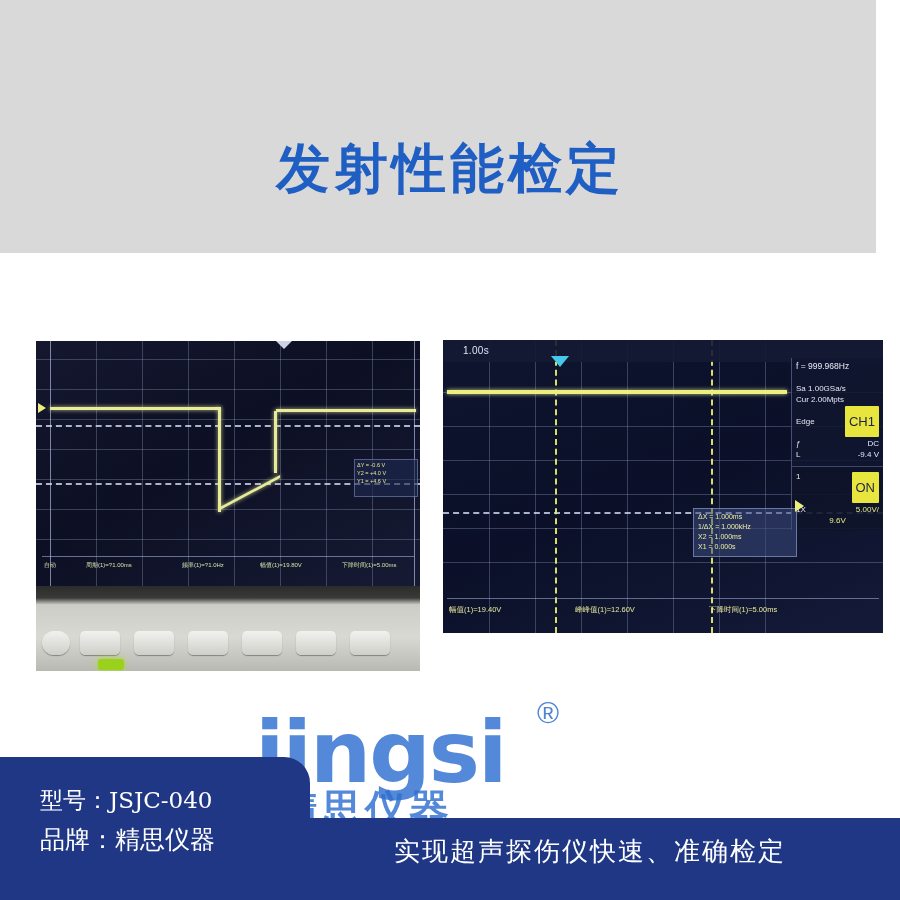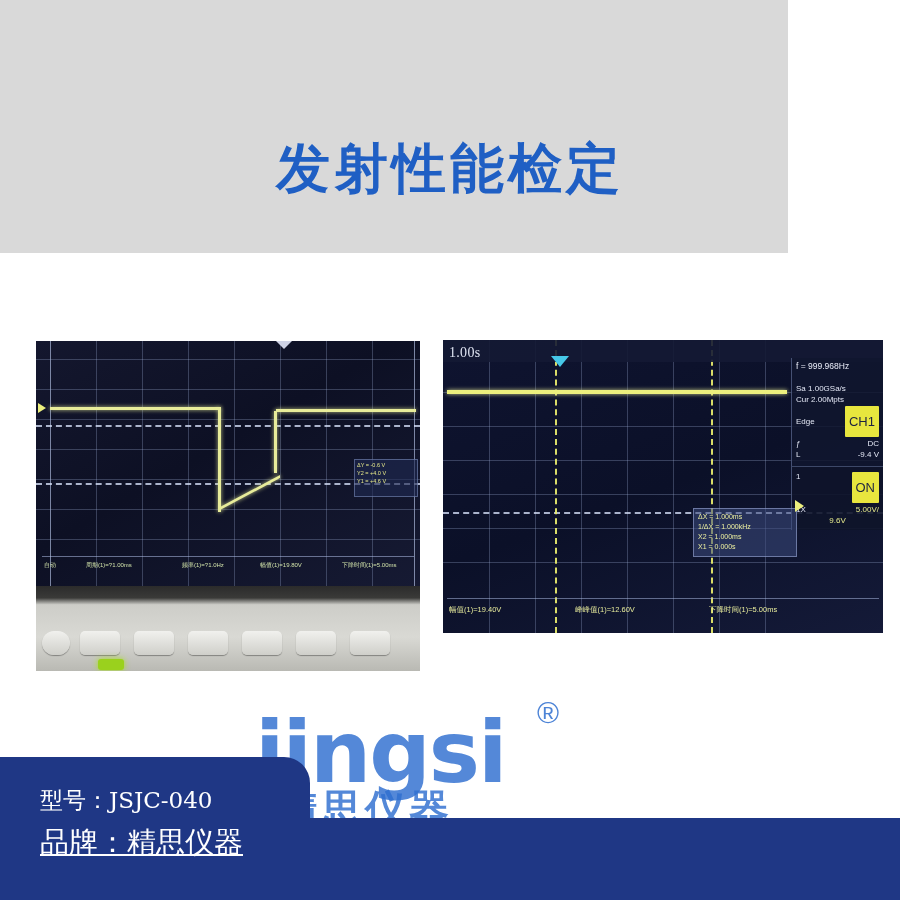--- a/index.html
+++ b/index.html
@@ -1,21 +1,21 @@
 <!DOCTYPE html>
 <html><head>
 <meta charset="utf-8">
 <style>
   html,body{margin:0;padding:0;}
   body{width:900px;height:900px;background:#ffffff;
        font-family:"Liberation Sans","DejaVu Sans",sans-serif;overflow:hidden;}
   .page{position:relative;width:900px;height:900px;background:#fff;}
 
   
-  .banner{position:absolute;left:0;top:0;width:788px;height:253px;background:#d9d9d9;}
+  .banner{position:absolute;left:0;top:0;width:876px;height:253px;background:#d9d9d9;}
   .banner-title{position:absolute;left:0;top:133px;width:900px;text-align:center;
      font-size:54px;font-weight:bold;color:#1f5fc4;letter-spacing:4px;
      font-family:"DejaVu Sans","Liberation Sans",sans-serif;}
 
   
   .photos{position:absolute;left:0;top:253px;width:900px;height:485px;background:#fff;}
 
   .photo{position:absolute;overflow:hidden;background:#0a0c18;}
   .photo-left{left:36px;top:88px;width:384px;height:330px;background:#c9c9c4;}
   .photo-right{left:443px;top:87px;width:440px;height:293px;background:#090a14;}
@@ -55,21 +55,21 @@
 
   .lp-marker{position:absolute;left:2px;top:62px;width:0;height:0;
      border-top:5px solid transparent;border-bottom:5px solid transparent;border-left:8px solid #ecef7e;}
   .lp-trigtop{position:absolute;left:240px;top:0;width:0;height:0;
      border-left:8px solid transparent;border-right:8px solid transparent;border-top:8px solid #cfd3e6;}
 
   
   .rp-screen{position:absolute;left:0;top:0;width:440px;height:293px;
      background:linear-gradient(160deg,#0f1430 0%,#0b1028 50%,#141a38 100%);}
   .rp-topbar{position:absolute;left:0;top:0;width:440px;height:22px;background:rgba(20,26,52,.9);}
-  .rp-tb{position:absolute;left:6px;top:5px;font-size:14px;color:#dfe4f2;letter-spacing:.3px;font-family:Liberation Serif, serif;}
+  .rp-tb{position:absolute;left:20px;top:5px;font-size:10px;color:#dfe4f2;letter-spacing:.3px;}
   .rp-trig{position:absolute;left:108px;top:16px;width:0;height:0;
      border-left:9px solid transparent;border-right:9px solid transparent;border-top:11px solid #46c8e8;}
 
   .rp-side{position:absolute;right:0;top:18px;width:92px;
      background:rgba(16,22,46,.86);border-left:1px solid rgba(150,170,220,.4);
      padding:3px 4px 5px 4px;box-sizing:border-box;}
   .rp-side .row{display:flex;justify-content:space-between;align-items:center;
      font-size:8px;color:#e3e7f5;margin:2px 0;white-space:nowrap;}
   .rp-side .freq{font-size:8.5px;color:#e9ecf8;margin-bottom:13px;}
   .badge{background:#e8e63e;color:#1d2340;font-size:13px;padding:8px 4px;border-radius:1px;}
@@ -98,22 +98,22 @@
   .wm-sub{position:absolute;left:22px;top:104px;font-size:40px;font-weight:bold;color:#2f6fd0;
      opacity:.82;letter-spacing:4px;font-family:"DejaVu Sans","Liberation Sans",sans-serif;}
 
   
   .blue{background:#1f3785;}
   .bar-full{position:absolute;left:0;top:818px;width:900px;height:82px;}
   .bar-left{position:absolute;left:0;top:757px;width:310px;height:145px;
      border-top-right-radius:26px;}
   .model-line{position:absolute;left:40px;top:785px;font-size:23px;color:#fff;
      font-family:"DejaVu Serif","Liberation Serif",serif;white-space:nowrap;}
-  .brand-line{position:absolute;left:40px;top:823px;font-size:29px;color:#fff;
-     font-family:"DejaVu Serif","Liberation Serif",serif;white-space:nowrap;text-decoration:underline;}
+  .brand-line{position:absolute;left:40px;top:823px;font-size:25px;color:#fff;
+     font-family:"DejaVu Serif","Liberation Serif",serif;white-space:nowrap;}
   .tagline{position:absolute;left:310px;top:834px;width:560px;text-align:center;
      font-size:26px;color:#fff;letter-spacing:2px;
      font-family:"DejaVu Serif","Liberation Serif",serif;white-space:nowrap;}
 </style>
 </head>
 <body>
 
 <div class="page">
 
   <div class="banner">
@@ -269,14 +269,15 @@
       <div class="wm-reg">®</div>
       <div class="wm-sub">精思仪器</div>
     </div>
   </div>
 
   <div class="bar-full blue"></div>
   <div class="bar-left blue"></div>
 
   <div class="model-line">型号：JSJC-040</div>
   <div class="brand-line">品牌：精思仪器</div>
+  <div class="tagline">实现超声探伤仪快速、准确检定</div>
 
 </div>
 
 </body></html>

